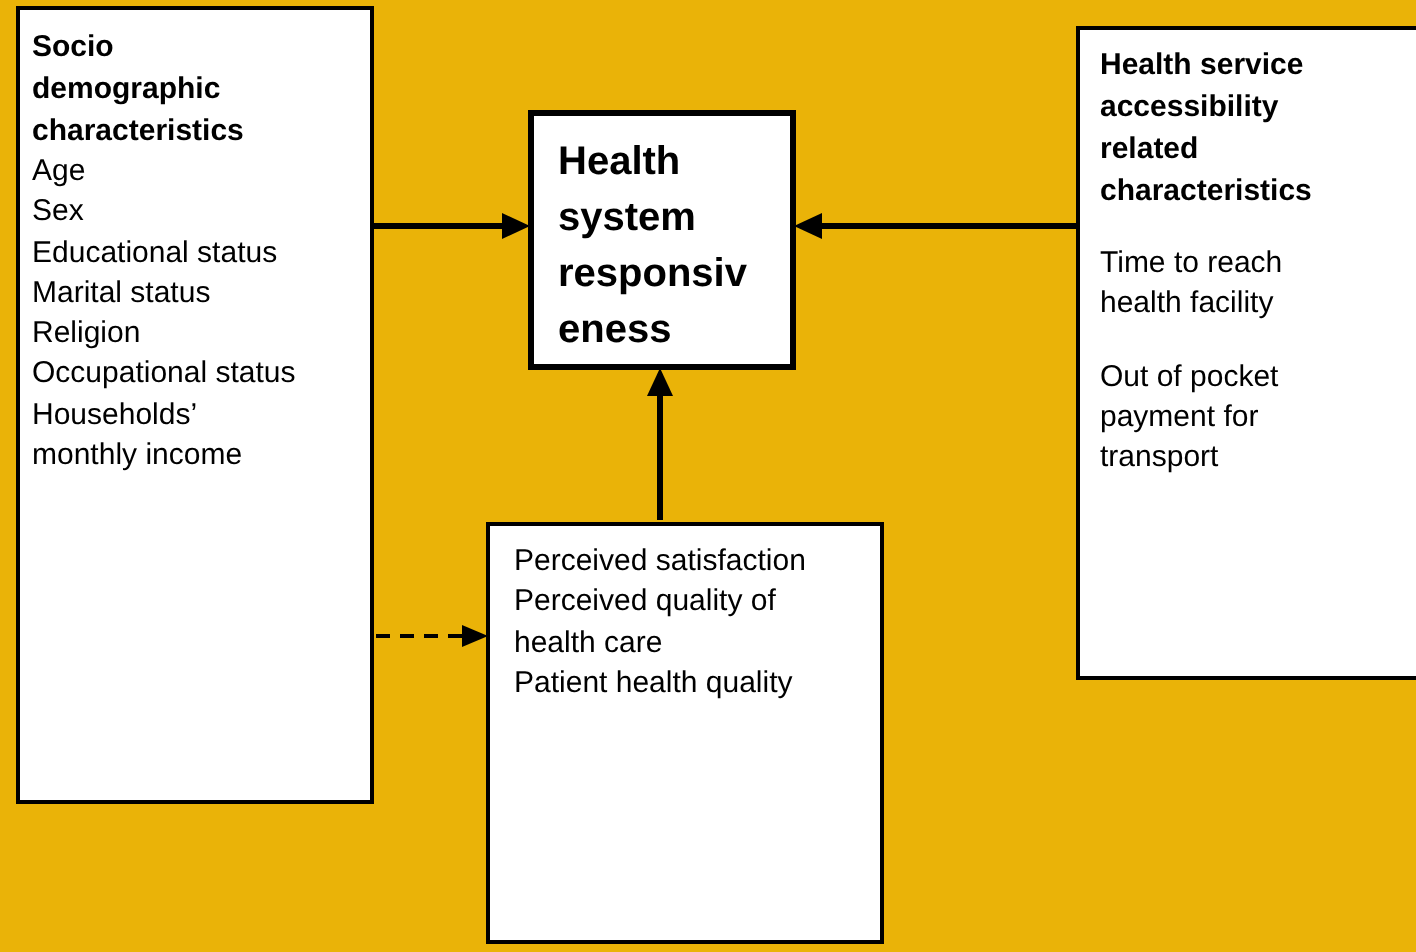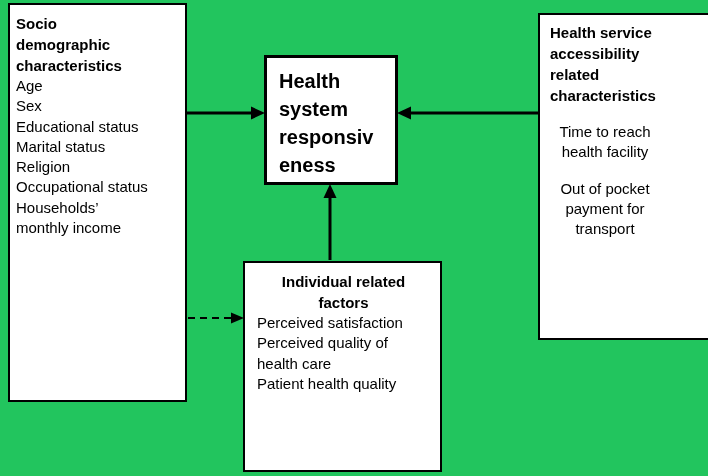--- a/index.html
+++ b/index.html
@@ -1,20 +1,20 @@
 <!DOCTYPE html>
 <html><head>
 <meta charset="utf-8">
 <style>
   html, body { margin: 0; padding: 0; background: #ffffff; }
   .canvas {
     position: relative;
     width: 708px;
     height: 476px;
-    background: #22c55e;
+    background: #eab308;
     font-family: "Liberation Sans", sans-serif;
     color: #000000;
     overflow: hidden;
   }
   .box {
     position: absolute;
     box-sizing: border-box;
     background: #ffffff;
     border: 2px solid #000000;
     font-size: 15px;
@@ -33,21 +33,21 @@
   .box-resp {
     left: 264px; top: 55px; width: 134px; height: 130px;
     border-width: 3px;
     padding: 9px 6px 0 12px;
     font-weight: bold; font-size: 20px; line-height: 1.35;
   }
   .box-resp .title { max-width: 104px; overflow-wrap: anywhere; word-break: break-word; }
 
   .box-access { left: 538px; top: 13px; width: 198px; height: 327px; padding: 7px 8px 0 10px; }
   .box-access .title { max-width: 130px; }
-  .box-access .item { max-width: 110px; margin-top: 16px; text-align: center; }
+  .box-access .item { max-width: 110px; margin-top: 16px; }
 
   .box-indiv { left: 243px; top: 261px; width: 199px; height: 211px; padding: 8px 10px 0 12px; }
   .box-indiv .title { text-align: center; }
   .box-indiv .item { max-width: 148px; }
 
   .arrows {
     position: absolute;
     left: 0; top: 0;
     width: 708px; height: 476px;
     pointer-events: none;
@@ -74,21 +74,20 @@
     <div class="title">Health system responsiveness</div>
   </div>
 
   <div class="box box-access">
     <div class="title">Health service accessibility related characteristics</div>
     <div class="item">Time to reach health facility</div>
     <div class="item">Out of pocket payment for transport</div>
   </div>
 
   <div class="box box-indiv">
-    <div class="title">Individual related factors</div>
     <div class="item">Perceived satisfaction</div>
     <div class="item">Perceived quality of health care</div>
     <div class="item">Patient health quality</div>
   </div>
 
   <svg class="arrows" viewBox="0 0 708 476">
 
     <line x1="187" y1="113" x2="253" y2="113" stroke="#000000" stroke-width="3"></line>
     <polygon points="251,106.5 265,113 251,119.5" fill="#000000"></polygon>
 

